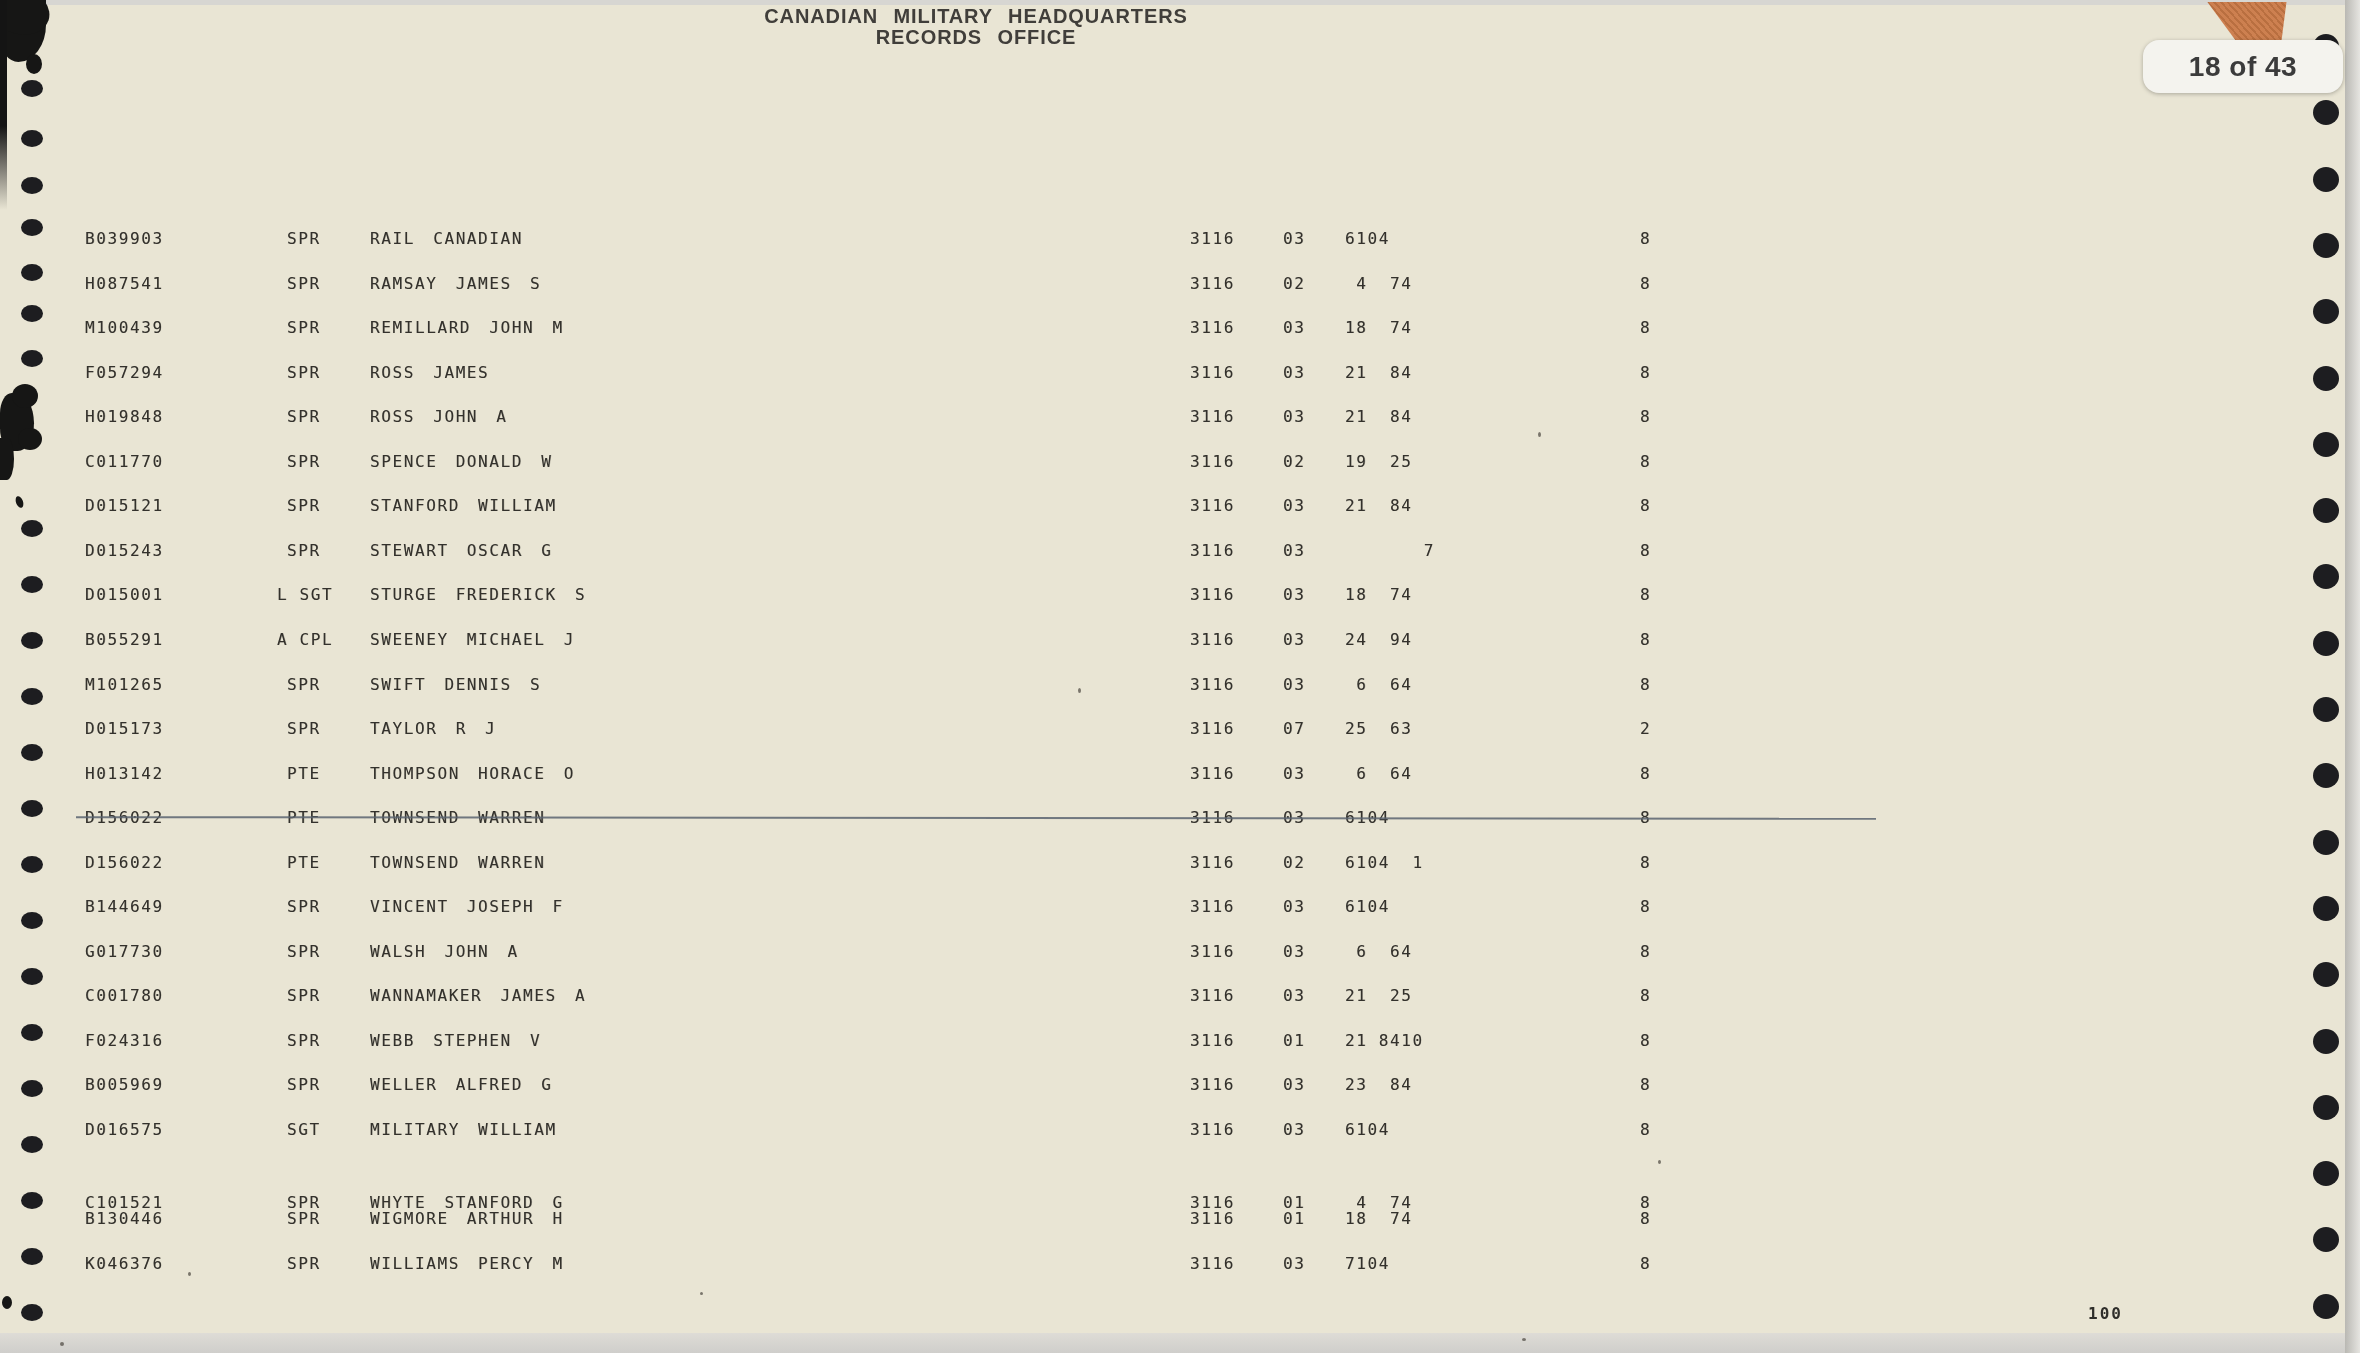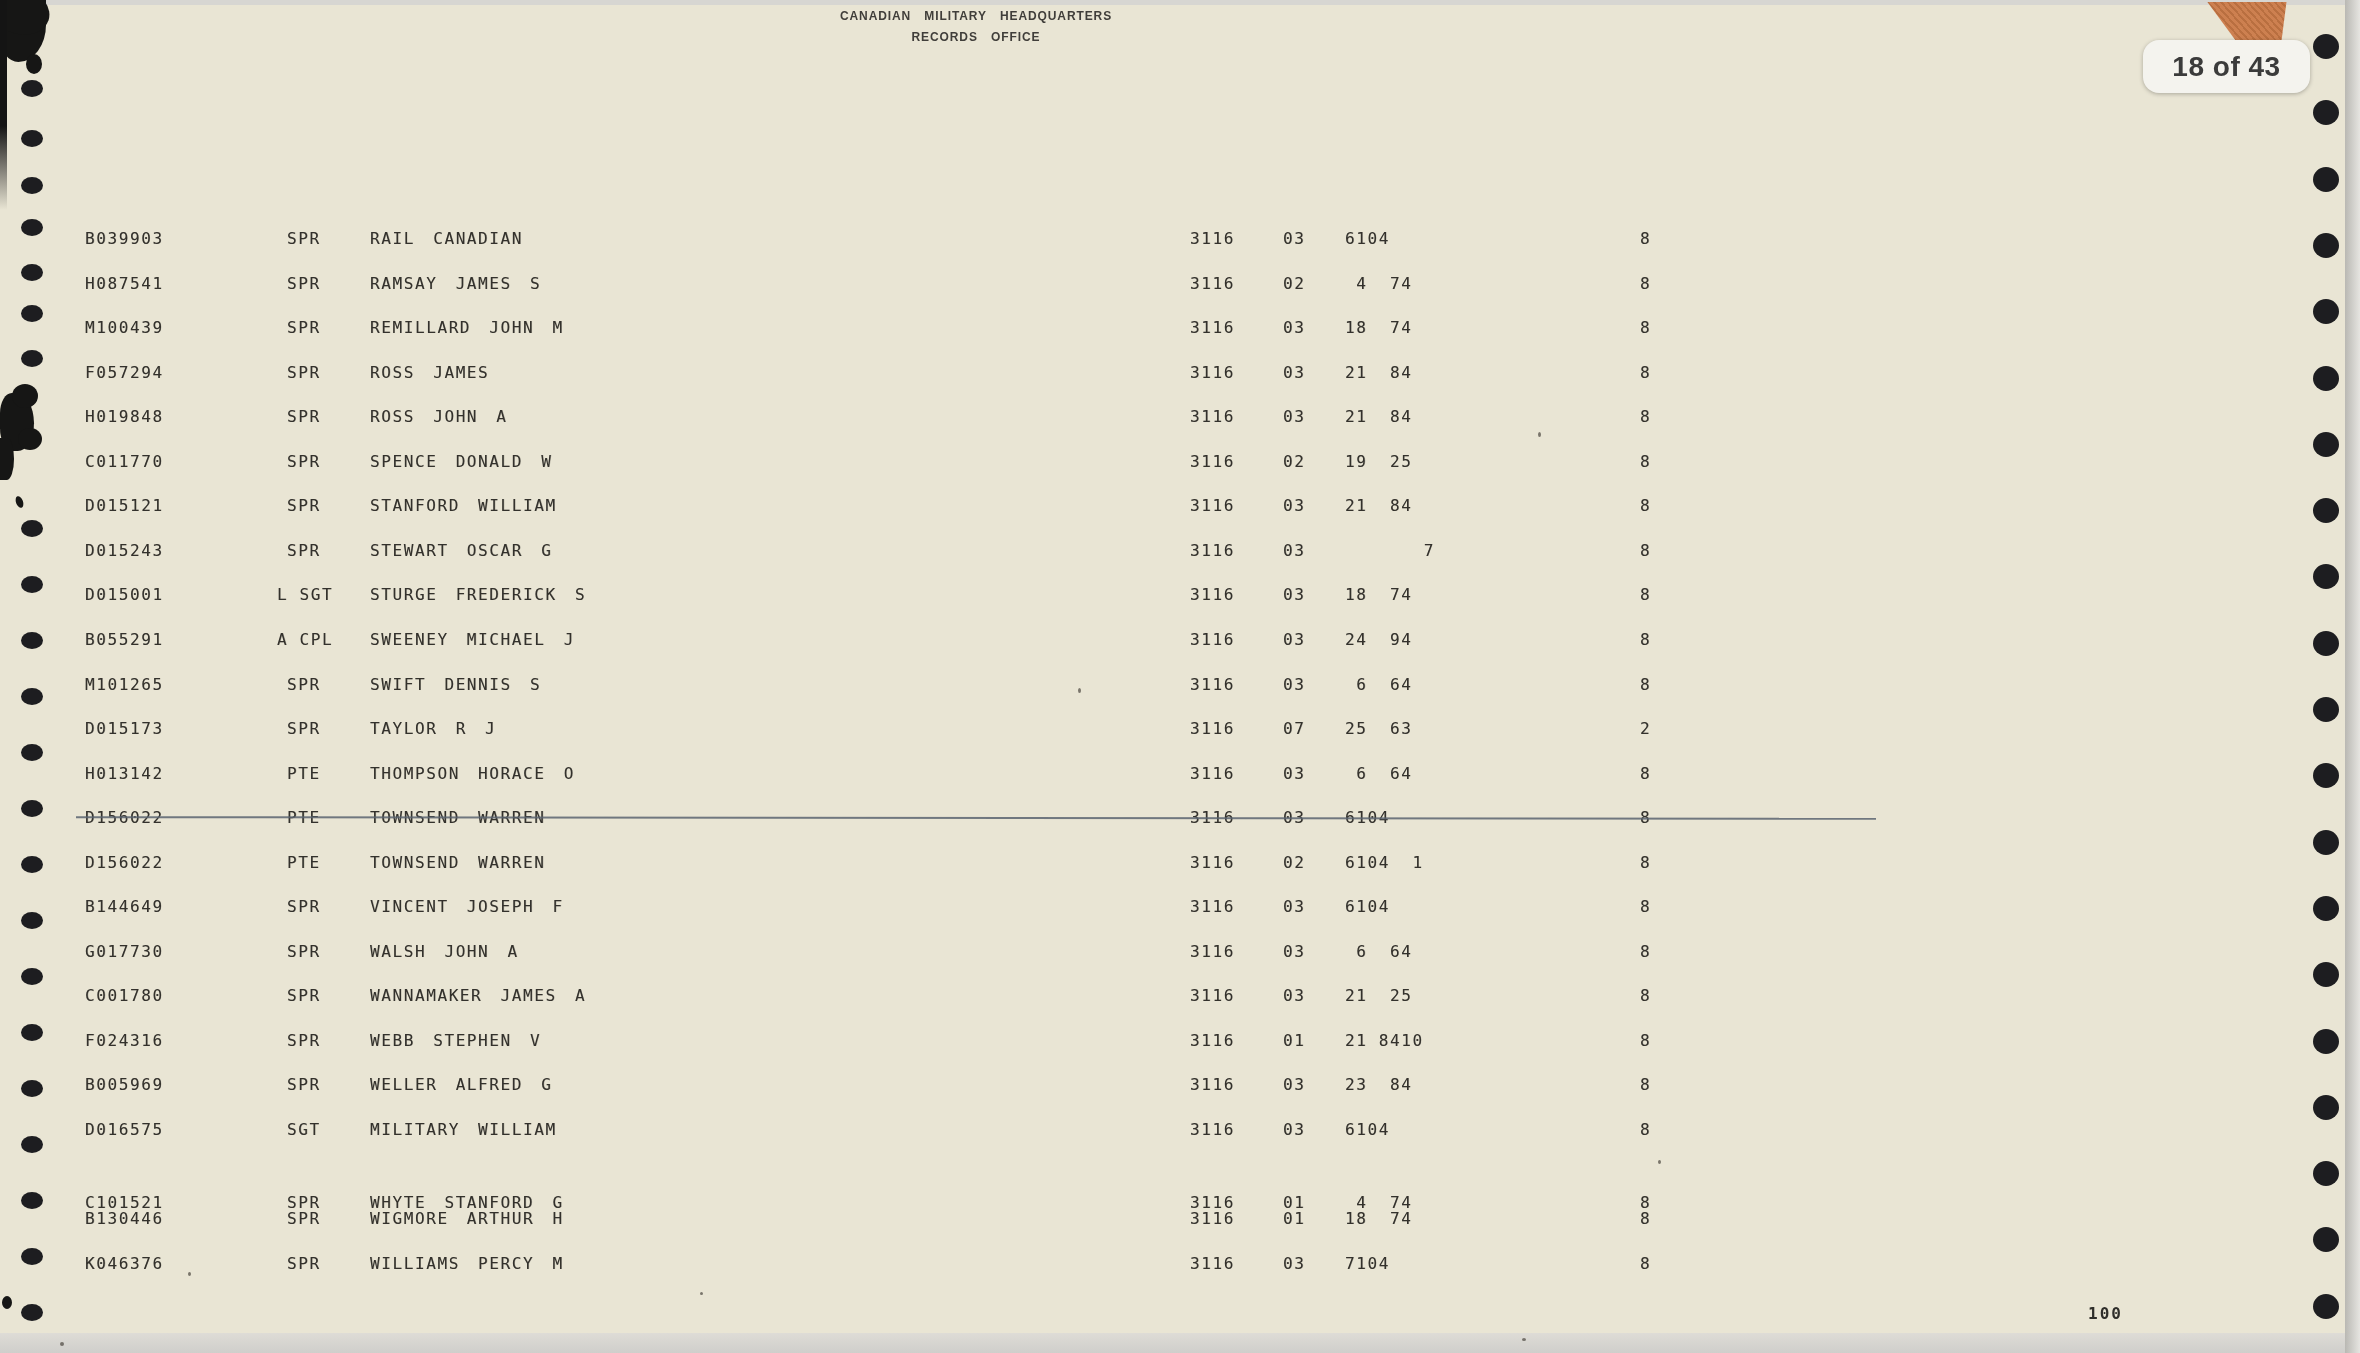--- a/index.html
+++ b/index.html
@@ -7,41 +7,41 @@
   .stage{position:relative;width:2360px;height:1353px;background:var(--paper,#e9e5d4);
          overflow:hidden;font-family:"DejaVu Sans Mono",monospace;}
   
   .edge-top{position:absolute;left:0;top:0;width:2360px;height:5px;background:#d7d6d2;z-index:1;}
   .edge-right{position:absolute;right:0;top:0;width:15px;height:1353px;
               background:linear-gradient(to right,#b9b8b3,#e6e5e1);z-index:5;}
   .edge-bottom{position:absolute;left:0;bottom:0;width:2360px;height:20px;
                background:linear-gradient(to bottom,#dedcd6,#cfcecb);z-index:1;}
   
   .doc-header{position:absolute;left:0;top:6px;width:1952px;text-align:center;z-index:2;
-              font-family:"Liberation Sans",sans-serif;font-weight:bold;font-size:12px;
+              font-family:"Liberation Sans",sans-serif;font-weight:bold;font-size:20px;
               letter-spacing:.9px;word-spacing:9px;color:#403e3a;line-height:21px;}
   
   .row{position:absolute;left:0;width:2360px;height:22px;z-index:2;}
   .row span{position:absolute;top:0;white-space:pre;font-size:16px;letter-spacing:1.6px;
             color:var(--ink,#33312c);text-shadow:.4px .4px 0 rgba(40,38,34,.30);}
   .sn{left:85px;}
   .rk{left:287px;}
   .nm{left:370px;word-spacing:7px;}
   .n1{left:1190px;}
   .n2{left:1283px;}
   .n3{left:1345px;}
   .fl{left:1640px;}
   .strike{display:none;}
   .row.struck .strike{display:block;position:absolute;left:76px;top:9px;width:1800px;height:2px;
                       background:var(--strike,#5a6470);opacity:.85;transform:rotate(.05deg);}
   
   .page-number{position:absolute;left:2088px;top:1304px;font-size:16px;font-weight:bold;
                letter-spacing:2px;color:#2f2e2a;z-index:2;}
   
-  .badge{position:absolute;left:2143px;top:40px;width:167px;height:53px;border-radius:16px;
+  .badge{position:absolute;left:2143px;top:40px;width:200px;height:53px;border-radius:16px;
          background:var(--badge-bg,#f4f3ee);box-shadow:0 1px 4px rgba(0,0,0,.28);z-index:6;
          display:flex;align-items:center;justify-content:center;
          font-family:"Liberation Sans",sans-serif;font-weight:bold;font-size:28px;
          color:var(--badge-text,#3b3b3b);letter-spacing:.5px;}
   
   .orange-wedge{position:absolute;left:2200px;top:2px;width:92px;height:50px;z-index:3;
          background:repeating-linear-gradient(48deg,#cd8050 0 3px,#b96f40 3px 5px);
          clip-path:polygon(8% 0,94% 0,87% 100%,48% 100%);}
   
   .hole{position:absolute;background:#1d1d20;border-radius:50%;z-index:4;}

